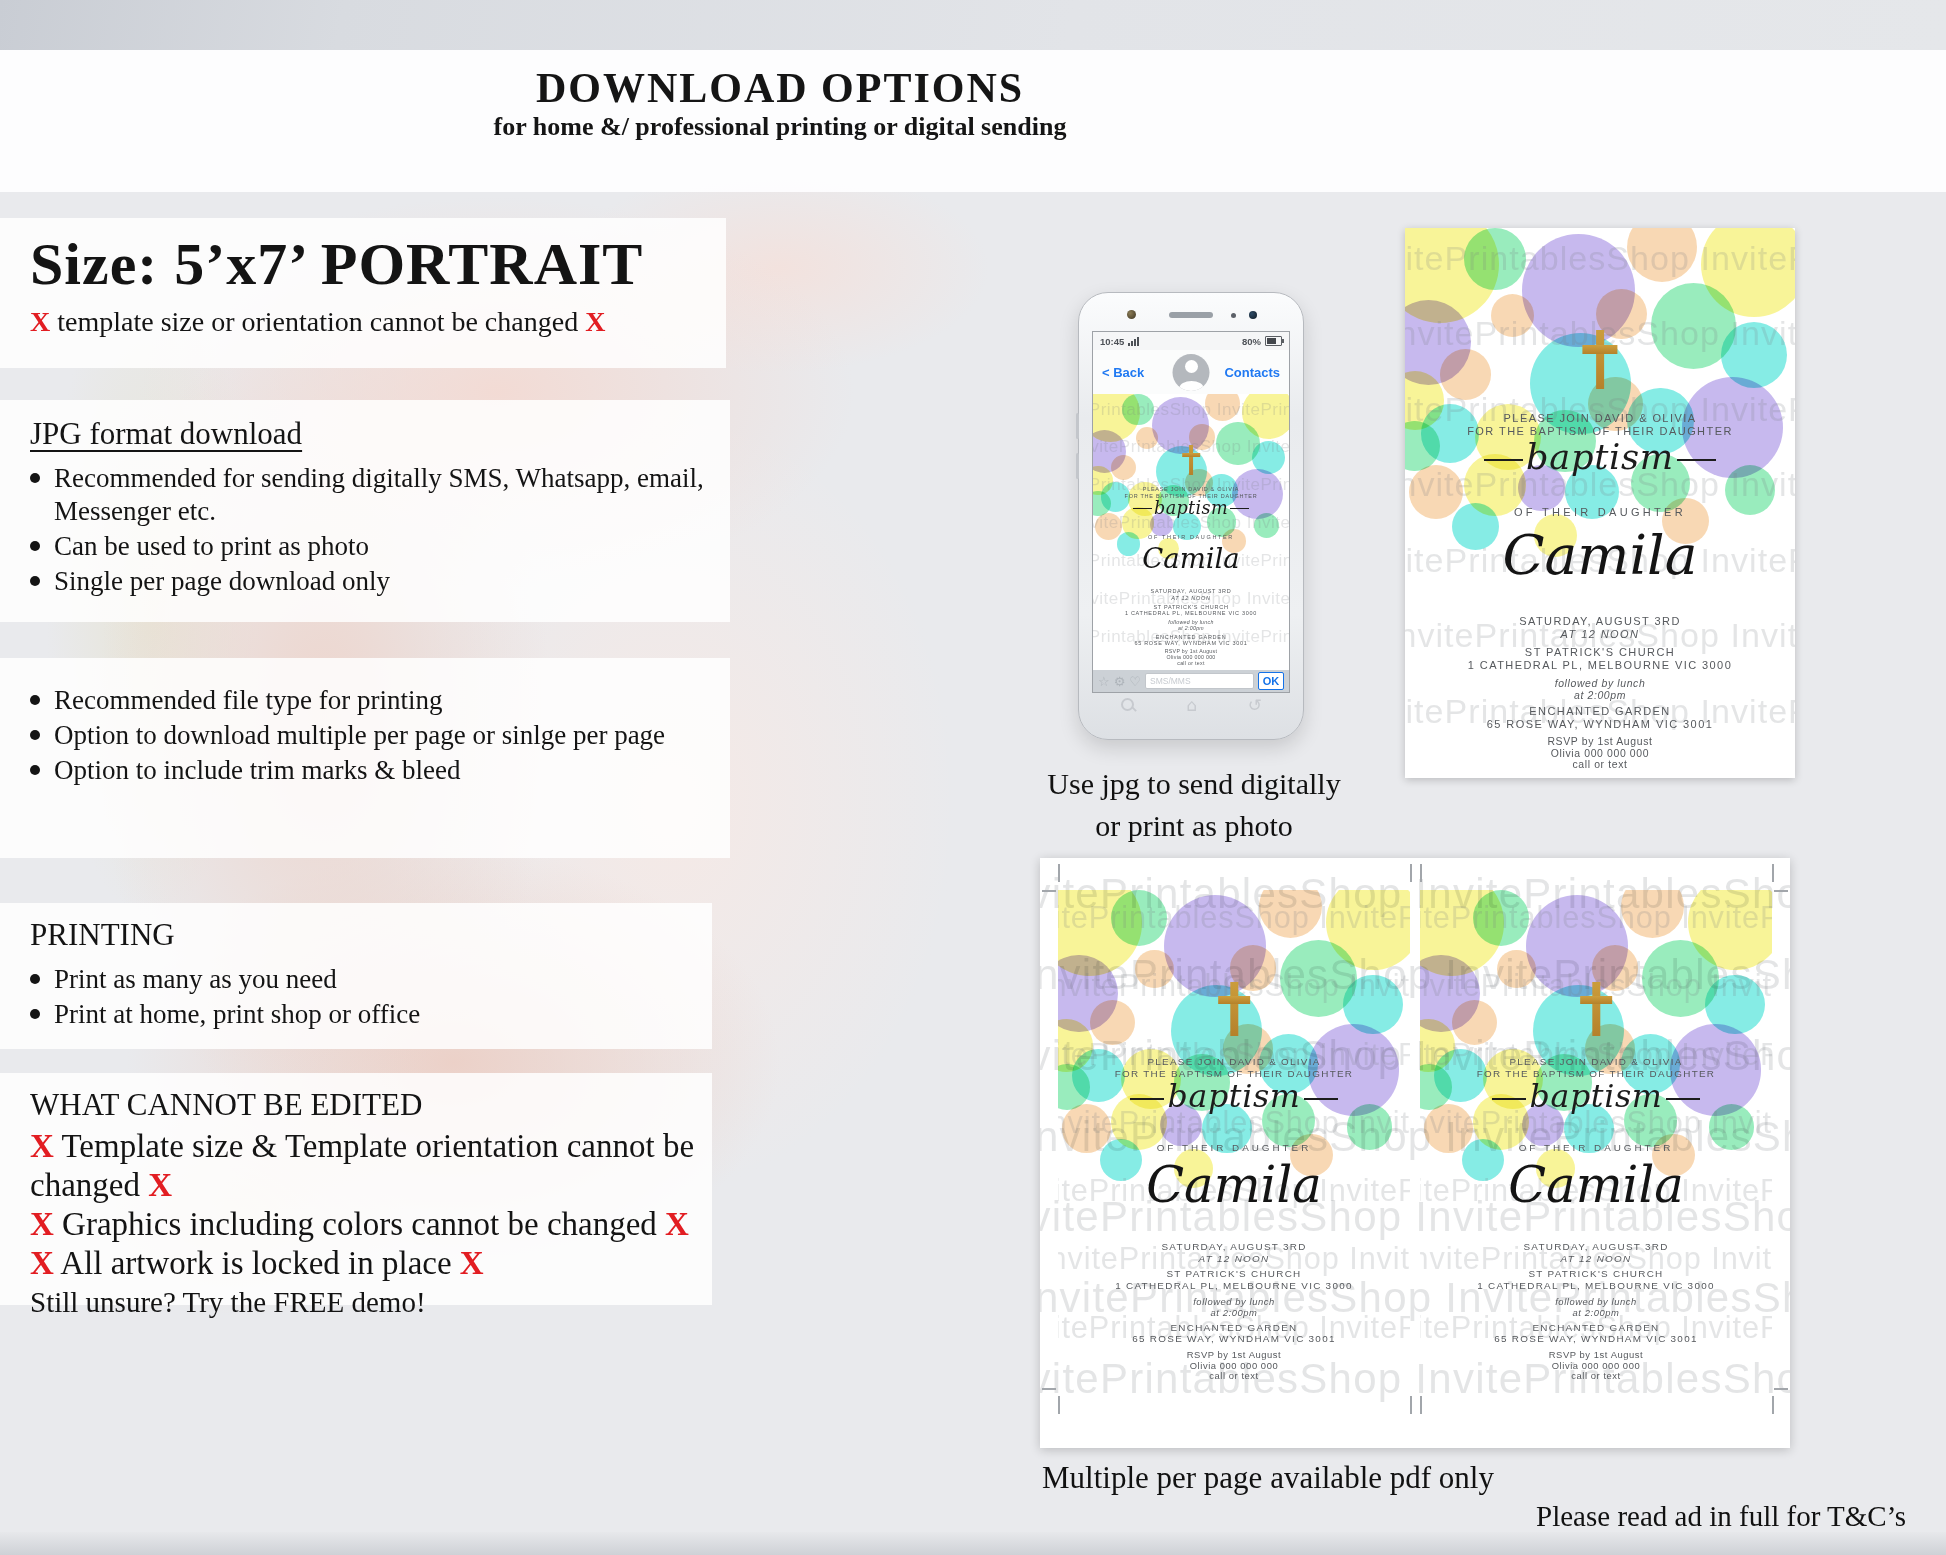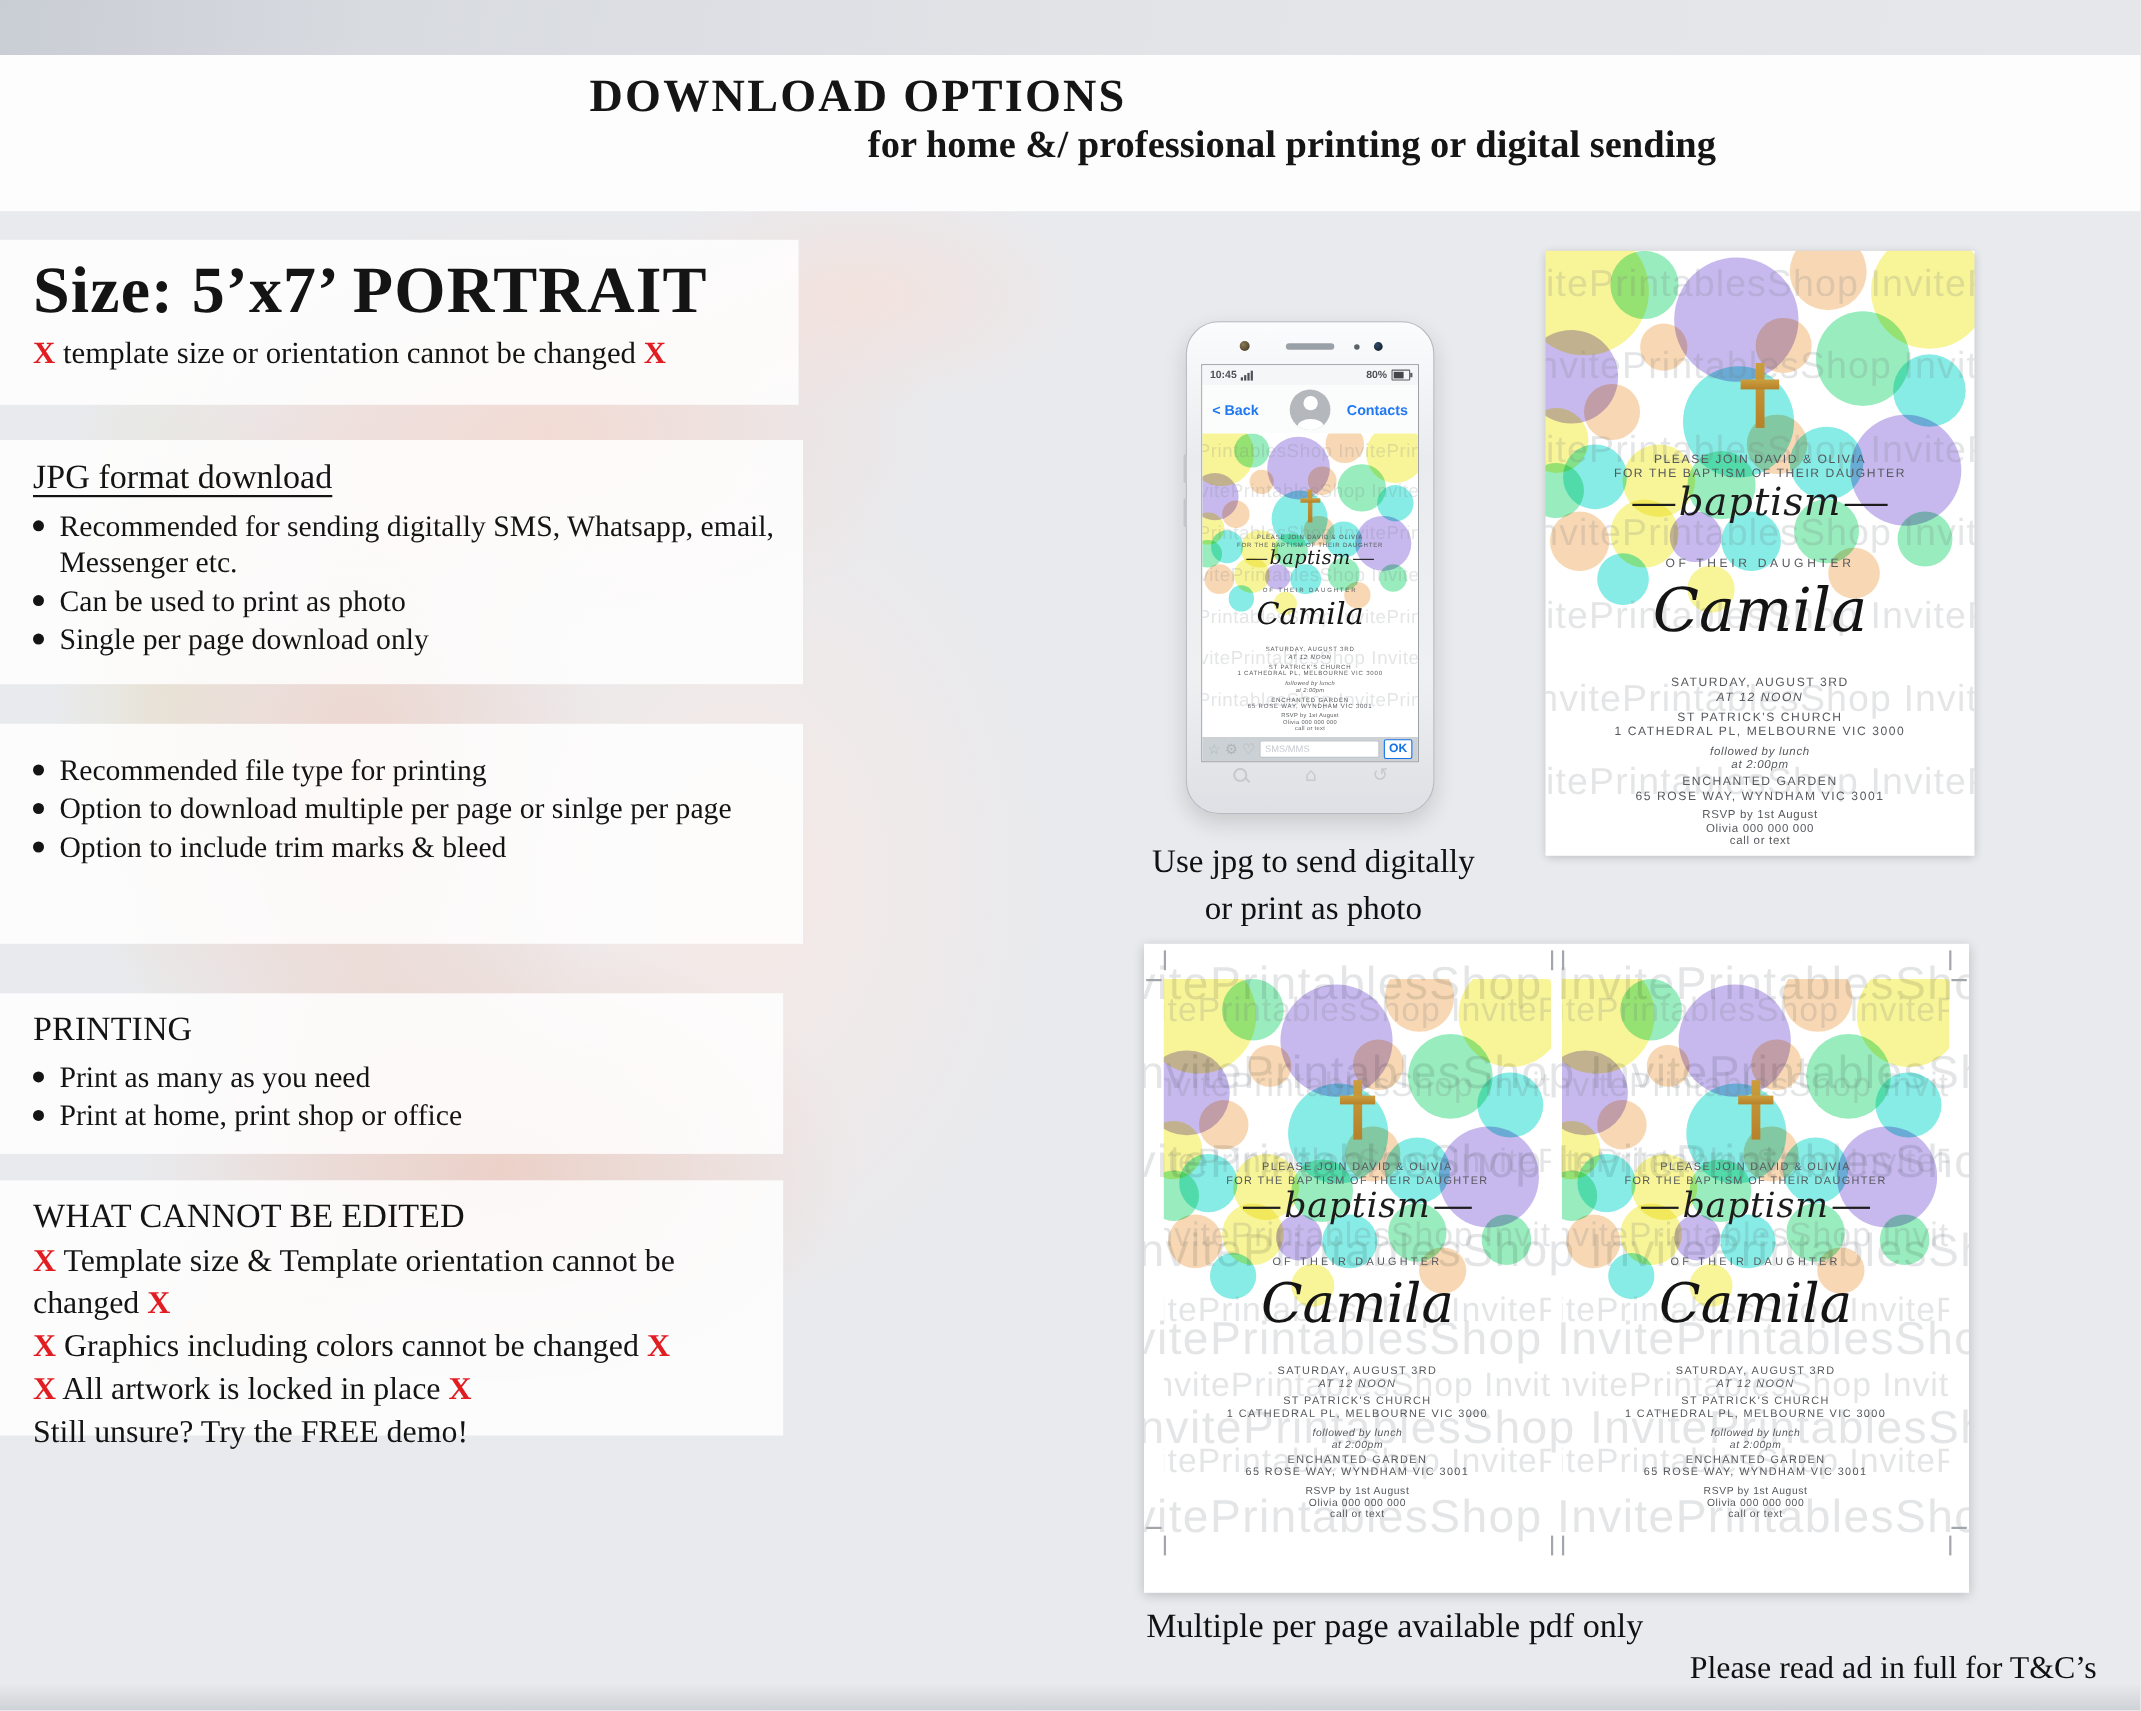--- a/index.html
+++ b/index.html
@@ -13,39 +13,39 @@
       radial-gradient(closest-side at 46% 22%, rgba(243,218,211,.95), rgba(243,218,211,0) 72%),
       radial-gradient(closest-side at 72% 12%, rgba(245,224,218,.8), rgba(245,224,218,0) 70%),
       radial-gradient(closest-side at 30% 48%, rgba(238,210,200,.85), rgba(238,210,200,0) 70%),
       radial-gradient(closest-side at 14% 38%, rgba(230,226,205,.7), rgba(230,226,205,0) 70%),
       radial-gradient(closest-side at 42% 76%, rgba(236,206,196,.9), rgba(236,206,196,0) 72%),
       radial-gradient(closest-side at 62% 55%, rgba(248,233,228,.8), rgba(248,233,228,0) 70%),
       radial-gradient(closest-side at 22% 88%, rgba(234,222,204,.6), rgba(234,222,204,0) 70%);}
   .header-band{position:absolute;left:0;top:50px;width:1946px;height:142px;background:rgba(253,253,254,.96);}
   .header-inner{position:absolute;left:0;top:0;width:1560px;text-align:center;color:#151515;}
   .h-title{margin-top:14px;font-size:42px;font-weight:bold;letter-spacing:2px;}
-  .h-sub{font-size:35px;font-weight:bold;text-align:right;}
+  .h-sub{font-size:26px;font-weight:bold;}
   .bottom-strip{position:absolute;left:0;top:1532px;width:1946px;height:23px;background:linear-gradient(#e7e8eb,#ced1d6);}
 
   
   .card{position:absolute;left:0;background:rgba(255,255,255,.84);color:#141414;}
   .card-size{top:218px;width:726px;height:150px;padding:14px 0 0 30px;box-sizing:border-box;}
   .size-title{font-size:60px;font-weight:bold;letter-spacing:1px;line-height:64px;}
   .xnote{margin-top:10px;font-size:28px;}
   .xmark{color:#e21d22;font-weight:bold;}
   .card-jpg{top:400px;width:730px;height:222px;padding:16px 8px 0 30px;box-sizing:border-box;}
   .card-pdf{top:658px;width:730px;height:200px;padding:16px 8px 0 30px;box-sizing:border-box;}
   .card-printing{top:903px;width:712px;height:146px;padding:14px 8px 0 30px;box-sizing:border-box;}
   .card-noedit{top:1073px;width:712px;height:232px;padding:14px 8px 0 30px;box-sizing:border-box;}
   .sec-h{font-size:31px;font-weight:normal;}
   .sec-h.u{text-decoration:underline;text-underline-offset:6px;text-decoration-thickness:2px;}
   .blist{margin:10px 0 0;padding:0;list-style:none;}
   .blist li{display:flex;gap:14px;font-size:27px;line-height:33px;margin-bottom:2px;}
   .bdot{flex:none;width:10px;height:10px;border-radius:50%;background:#141414;margin-top:11px;}
-  .xline{font-size:29px;line-height:39px;}
+  .xline{font-size:33px;line-height:39px;}
   .noedit-footer{margin:0;font-size:29px;line-height:39px;}
 
   
   .caption{position:absolute;color:#111;font-family:"Liberation Serif",serif;}
   .cap-phone{left:1020px;top:763px;width:348px;text-align:center;font-size:30px;line-height:42px;}
   .cap-single{left:1380px;top:793px;width:440px;text-align:center;font-size:30px;}
   .cap-multi{left:1042px;top:1460px;font-size:31px;}
   .cap-terms{left:1450px;top:1500px;width:456px;text-align:right;font-size:29px;}
 
   

